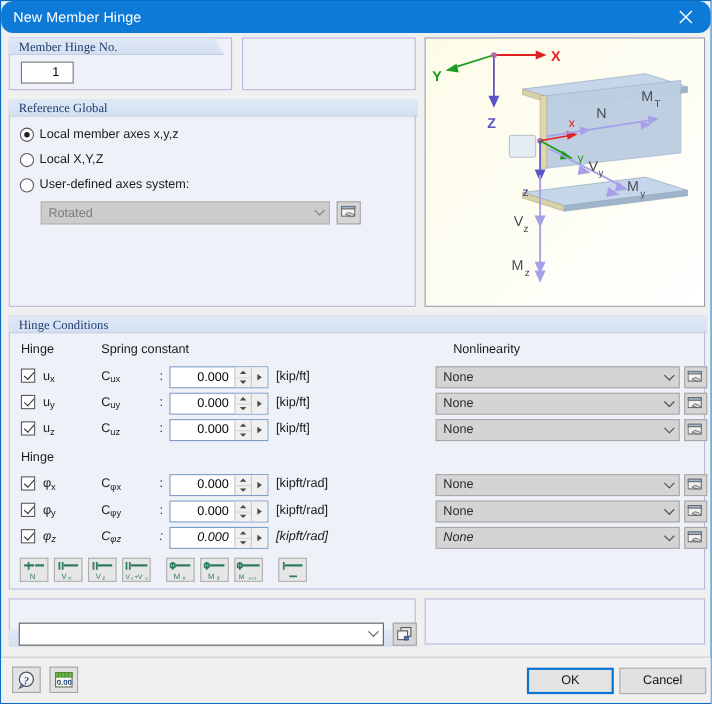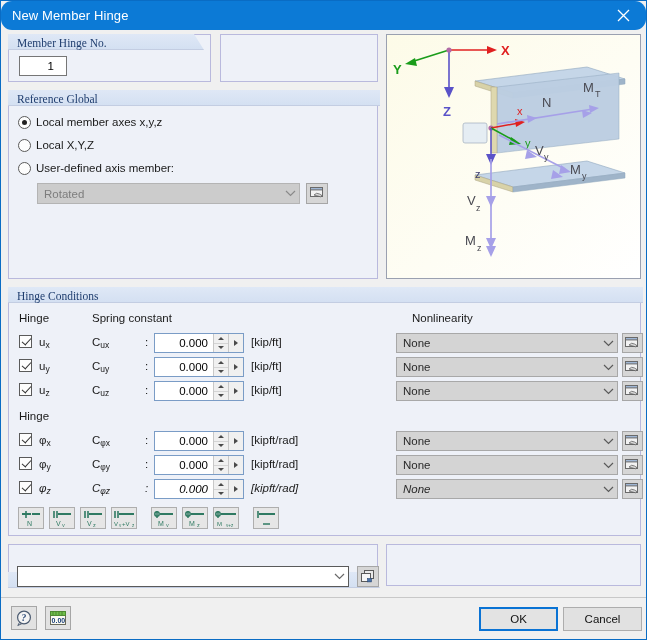--- a/index.html
+++ b/index.html
@@ -350,21 +350,21 @@
       <span class="radio-label">Local member axes x,y,z</span>
     </div>
 
     <div class="radio-row" style="left:9px; top:48px;">
       <span class="radio"></span>
       <span class="radio-label">Local X,Y,Z</span>
     </div>
 
     <div class="radio-row" style="left:9px; top:71px;">
       <span class="radio"></span>
-      <span class="radio-label">User-defined axis member:</span>
+      <span class="radio-label">User-defined axes system:</span>
     </div>
 
     <div class="combo disabled" style="left:28px; top:92px; width:263px;">
       <span class="combo-text">Rotated</span>
       <span class="chev">
         <svg width="11" height="7" viewBox="0 0 11 7">
             <path d="M1 1 L5.5 5.5 L10 1" stroke="#8a8a8a" stroke-width="1.2" fill="none"></path>
           </svg>
       </span>
     </div>

